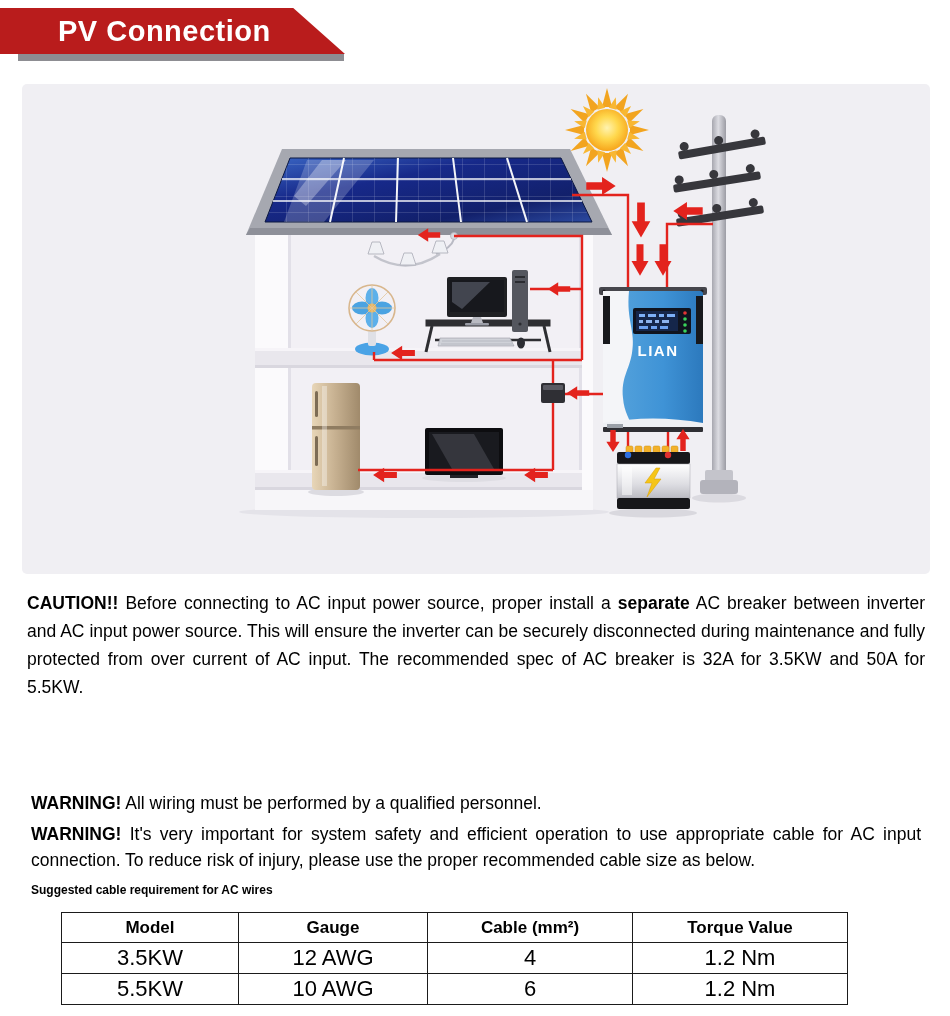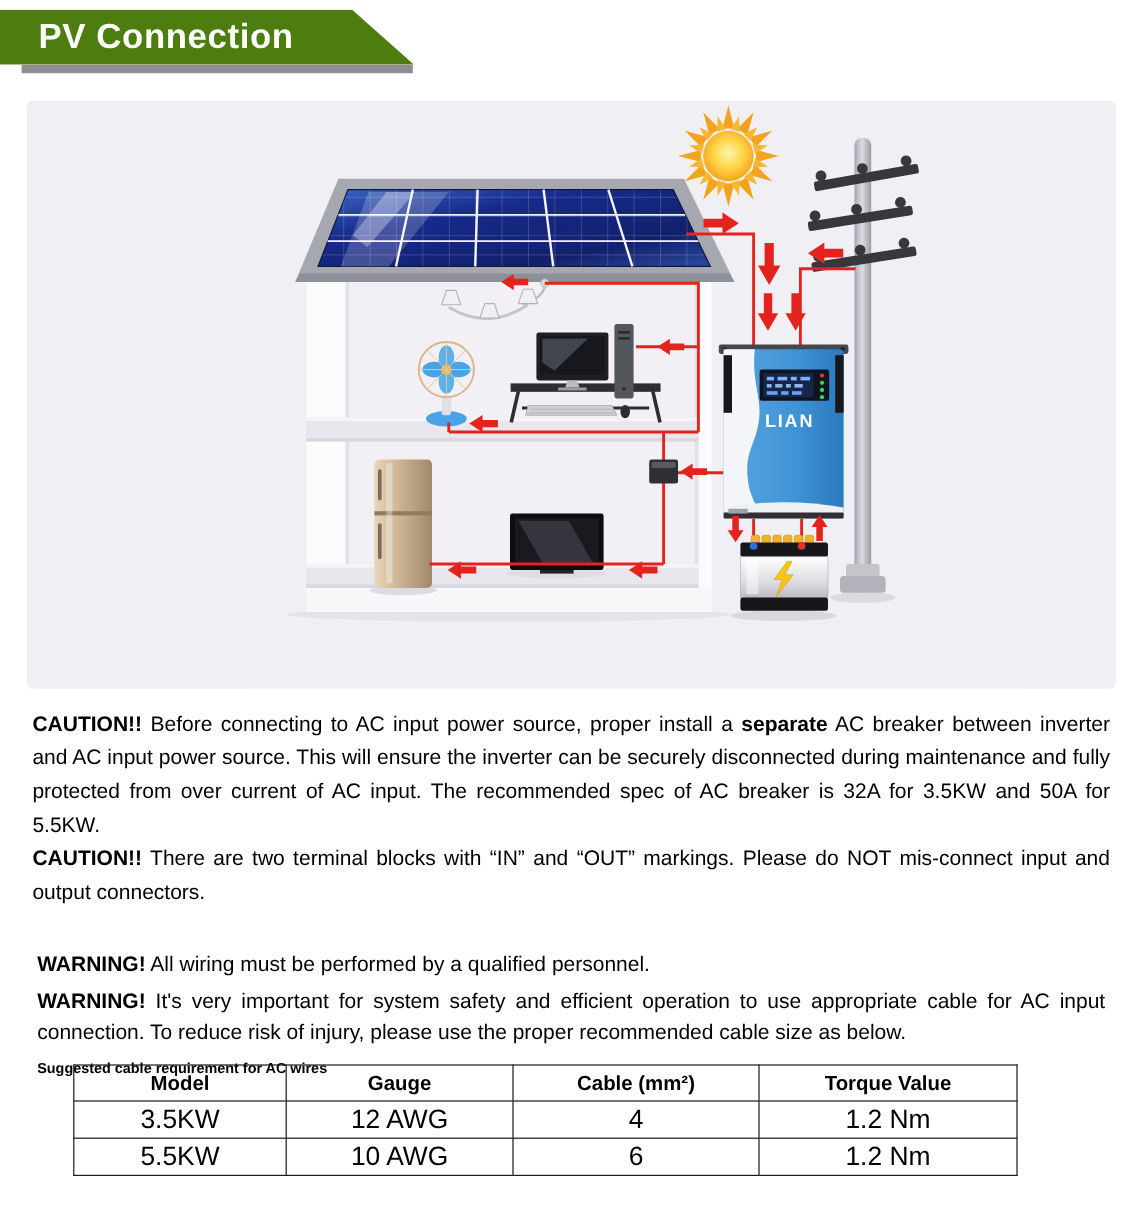--- a/index.html
+++ b/index.html
@@ -4,45 +4,45 @@
 <style>
   html,body{margin:0;padding:0;}
   body{
     width:950px;height:1016px;position:relative;background:#ffffff;
     font-family:"Liberation Sans",sans-serif;color:#000;
     overflow:hidden;
   }
   
   .banner-shadow{position:absolute;left:18px;top:54px;width:326px;height:7px;background:#8d8d92;}
   .banner-green{
-    position:absolute;left:0;top:8px;width:345px;height:46px;background:#4d7c0f;
+    position:absolute;left:0;top:8px;width:345px;height:46px;background:#b91c1c;
     clip-path:polygon(0 0,85% 0,100% 100%,0 100%);
     color:#fff;font-weight:bold;font-size:29px;line-height:46px;
-    padding-left:32px;box-sizing:border-box;letter-spacing:0.5px;
+    padding-left:58px;box-sizing:border-box;letter-spacing:0.5px;
   }
   
   .diagram-panel{
     position:absolute;left:22px;top:84px;width:908px;height:490px;
     background:#f0eff3;border-radius:5px;
   }
   
   .cautions{
     position:absolute;left:27px;top:589px;width:898px;
     font-size:17.5px;line-height:28px;text-align:justify;
   }
   .cautions p{margin:0;}
   .warnings{
     position:absolute;left:27px;top:786px;width:898px;
     font-size:17.5px;line-height:26.5px;text-align:justify;
   }
   .warnings p{margin:4px;}
   .table-heading{margin:2px 0 0 0;font-size:12px;font-weight:bold;line-height:24px;}
   
   table.cable-table{
-    position:absolute;left:61px;top:887px;border-collapse:collapse;table-layout:fixed;
+    position:absolute;left:61px;top:912px;border-collapse:collapse;table-layout:fixed;
   }
   table.cable-table th,table.cable-table td{
     border:1.7px solid #1b1b1b;text-align:center;vertical-align:middle;padding:0;
   }
   table.cable-table th{font-size:17px;font-weight:bold;height:29px;}
   table.cable-table td{font-size:22px;height:30px;}
 </style>
 </head>
 <body>
 
@@ -353,21 +353,20 @@
     <use href="#barrow" transform="translate(381,269) rotate(180) scale(0.85)"></use>
     <use href="#barrow" transform="translate(556,309) rotate(180) scale(0.8)"></use>
     <use href="#barrow" transform="translate(363,391) rotate(180) scale(0.85)"></use>
     <use href="#barrow" transform="translate(514,391) rotate(180) scale(0.85)"></use>
   </g>
 </svg>
 </div>
 
 <div class="cautions">
   <p><b>CAUTION!!</b><span> Before connecting to AC input power source, proper install a </span><b>separate</b><span> AC breaker between inverter and AC input power source. This will ensure the inverter can be securely disconnected during maintenance and fully protected from over current of AC input. The recommended spec of AC breaker is 32A for 3.5KW and 50A for 5.5KW.</span></p>
-  <p><b>CAUTION!!</b><span> There are two terminal blocks with “IN” and “OUT” markings. Please do NOT mis-connect input and output connectors.</span></p>
 </div>
 
 <div class="warnings">
   <p><b>WARNING!</b><span> All wiring must be performed by a qualified personnel.</span></p>
   <p><b>WARNING!</b><span> It's very important for system safety and efficient operation to use appropriate cable for AC input connection. To reduce risk of injury, please use the proper recommended cable size as below.</span></p>
   <p class="table-heading">Suggested cable requirement for AC wires</p>
 </div>
 
 <table class="cable-table">
   <colgroup>

